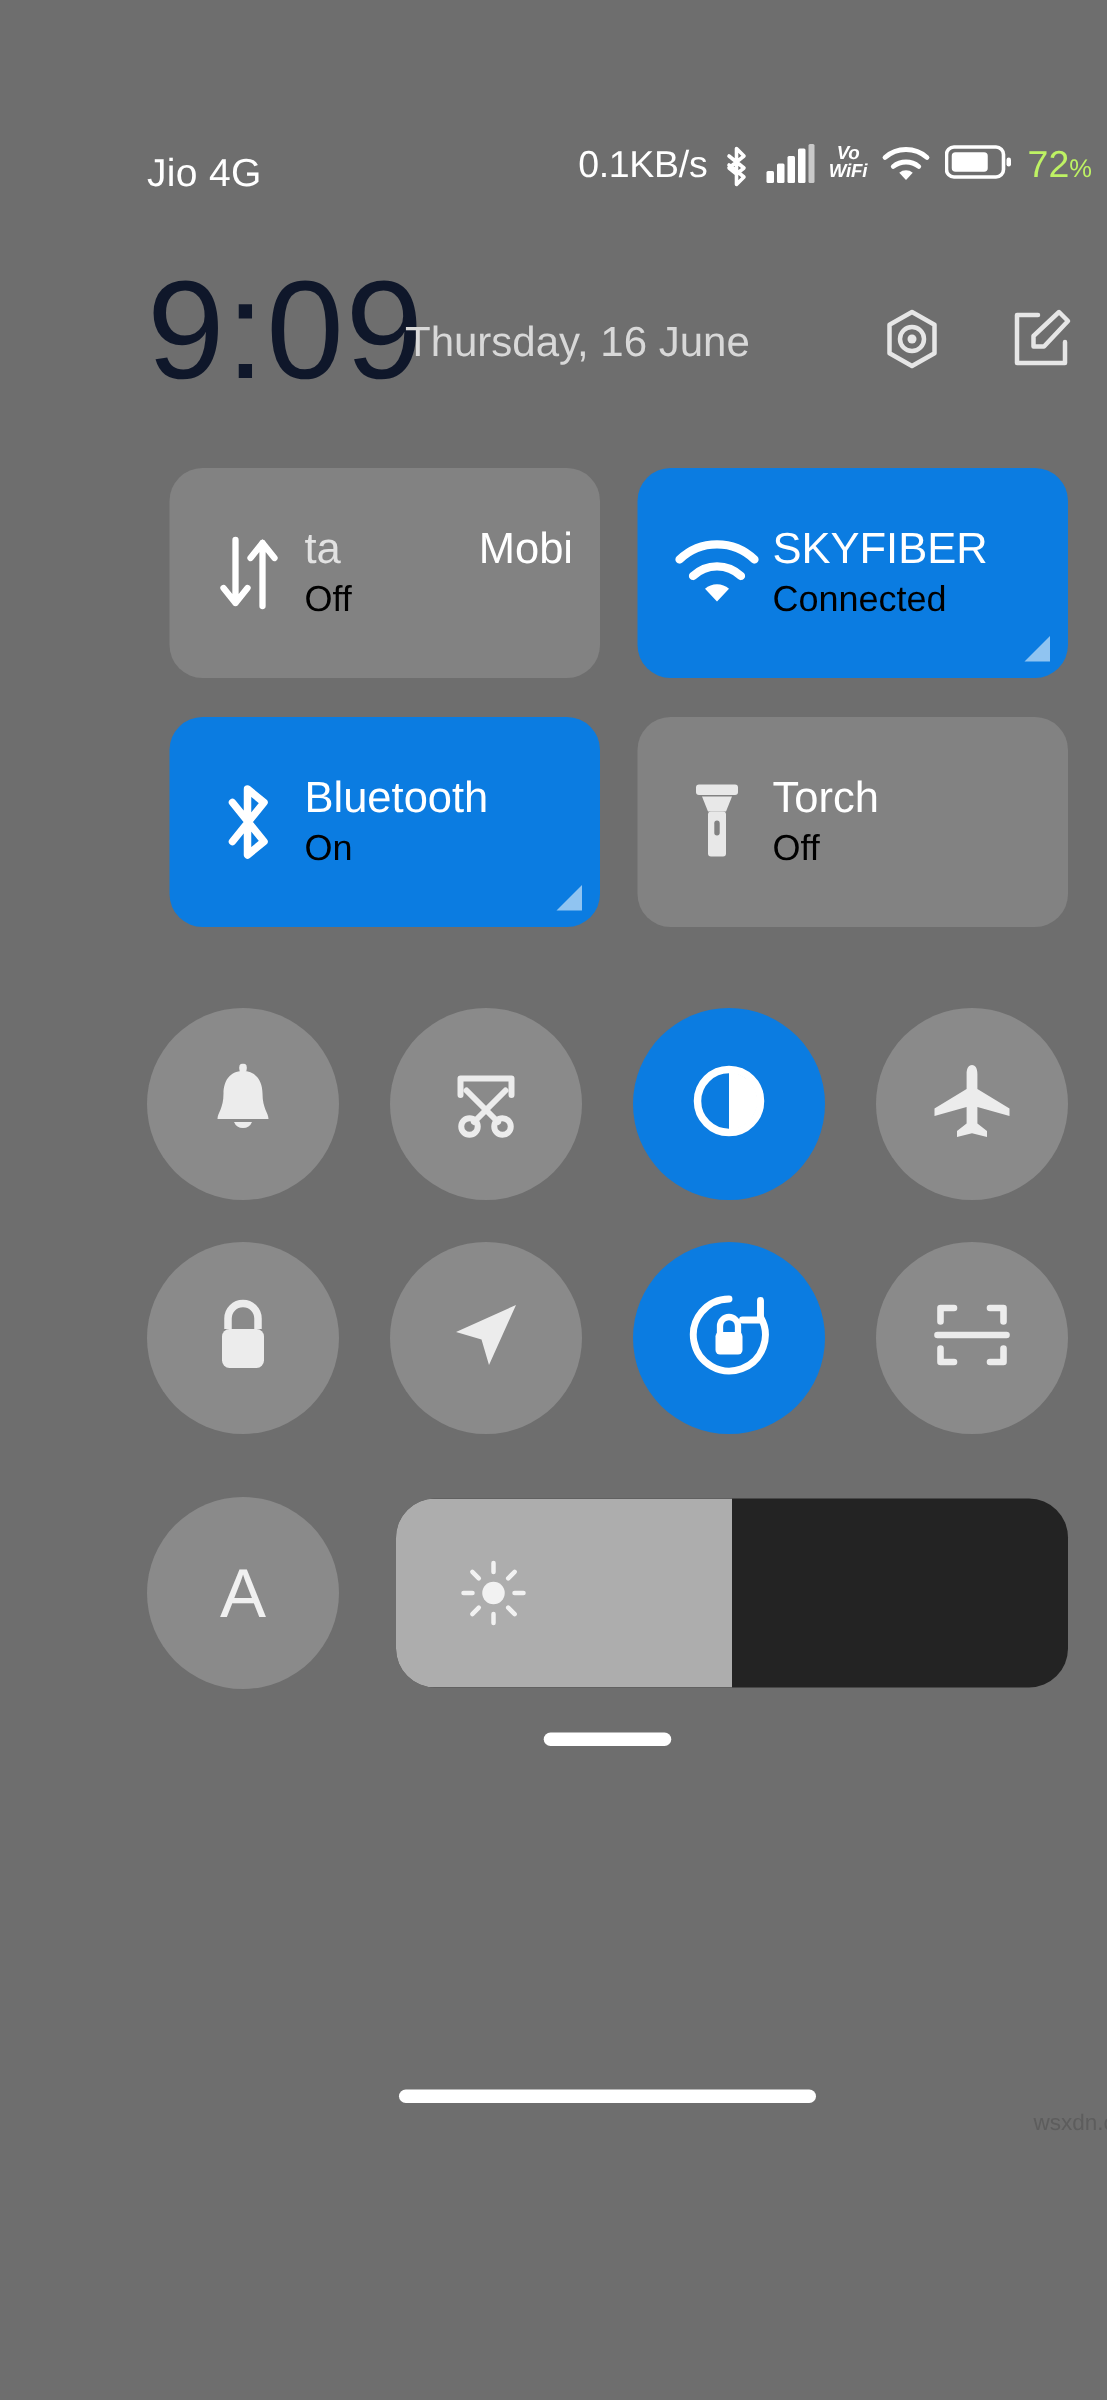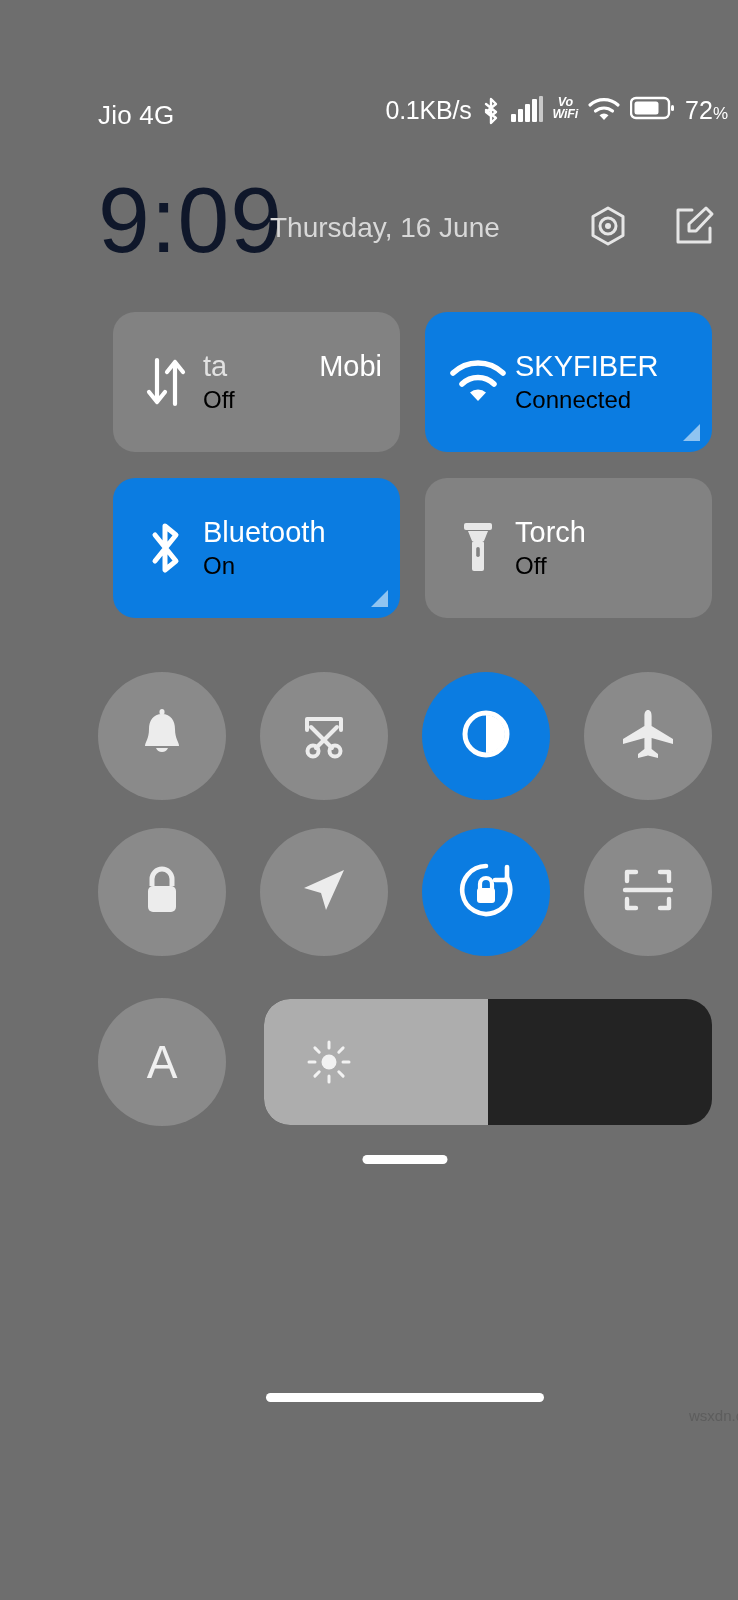--- a/index.html
+++ b/index.html
@@ -31,21 +31,21 @@
   .sb-right {
     position:absolute; right:46px; top:96px;
     display:flex; align-items:flex-start; gap:9px;
   }
   .sb-speed { color:#fff; font-size:25px; letter-spacing:-.2px; }
   .sb-icon { display:flex; align-items:center; }
   .vowifi {
     color:#fff; font-size:12.5px; line-height:12px; font-weight:bold;
     text-align:center; letter-spacing:-.2px;font-style:italic;
   }
-  .sb-batt-pct { color:#ffffff; font-size:25px; margin-left:2px; }
+  .sb-batt-pct { color:#bef264; font-size:25px; margin-left:2px; }
   .sb-batt-pct .pct { font-size:17px; }
 
   
   .clockrow {
     position:absolute; left:62px; right:58px; top:178px; height:96px;
   }
   .clock-time {
     position:absolute; left:0; top:-6px;
     color:#0f172a; font-size:93px; font-weight:300;
     font-family:"Liberation Sans", sans-serif;

